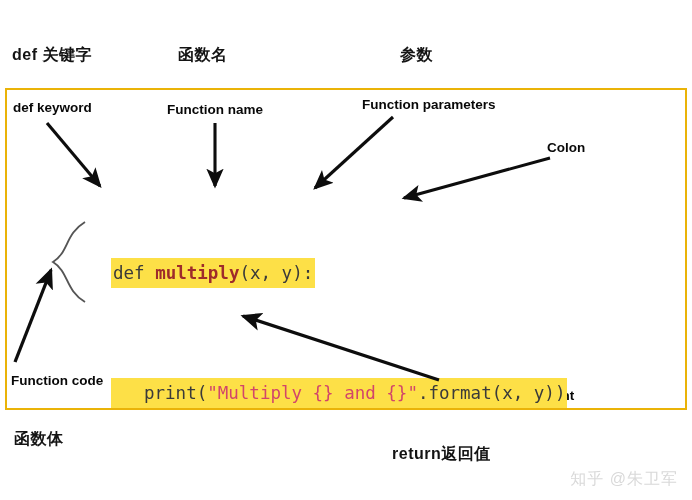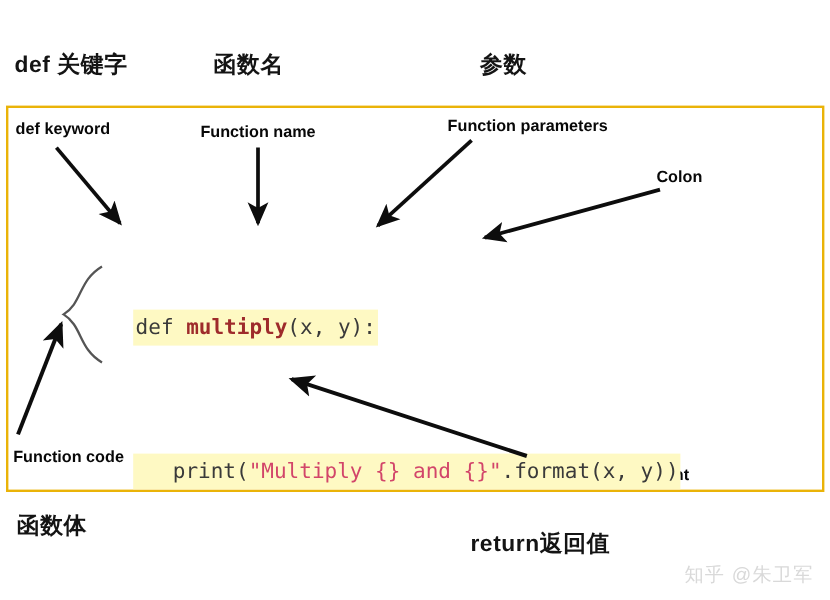--- a/index.html
+++ b/index.html
@@ -20,21 +20,21 @@
   #top-annotations {
     position: absolute;
     left: 0;
     top: 34px;
     width: 692px;
     height: 48px;
   }
   .cn-label {
     position: absolute;
     font-weight: bold;
-    font-size: 19px;
+    font-size: 16px;
     letter-spacing: 0.5px;
     color: #141414;
     white-space: pre;
     line-height: 30px;
   }
   #cn-def-keyword { left: 12px;  top: 6px; }
   #cn-func-name   { left: 178px; top: 6px; }
   #cn-params      { left: 400px; top: 6px; }
 
   
@@ -54,38 +54,38 @@
   .callout {
     position: absolute;
     font-weight: bold;
     font-size: 13.5px;
     color: #080808;
     white-space: nowrap;
     line-height: 16px;
   }
   #label-def-keyword   { left: 6px;   top: 10px; }
   #label-function-name { left: 160px; top: 12px; }
-  #label-func-params   { left: 366px; top: 7px; }
+  #label-func-params   { left: 355px; top: 7px; }
   #label-colon         { left: 540px; top: 50px; }
   #label-function-code { left: 4px;   top: 283px; }
   #label-return-stmt   { left: 400px; top: 298px; }
 
   
   #code-block {
     position: absolute;
     left: 104px;
     top: 108px;
     font-family: "DejaVu Sans Mono", "Liberation Mono", monospace;
     font-size: 17.5px;
     line-height: 30px;
     color: #3a3a3a;
     white-space: pre;
   }
   .code-line {
-    background: #fef9c3;
+    background: #fde047;
     display: inline-block;
     padding: 0 2px;
     text-align: right;
   }
   .code-row { height: 30px; }
   .indent { padding-left: 33px; }
   .kw-def      { color: #3a3a3a; }
   .fn-name     { color: #9e2b2b; font-weight: bold; }
   .punct       { color: #3a3a3a; }
   .str-lit     { color: #d2456a; }

